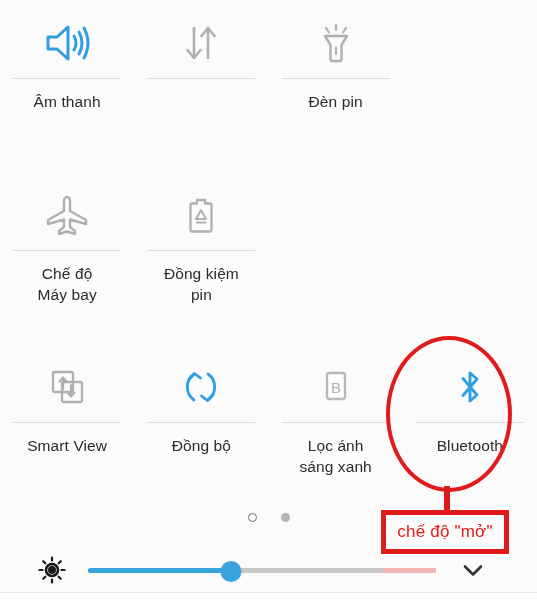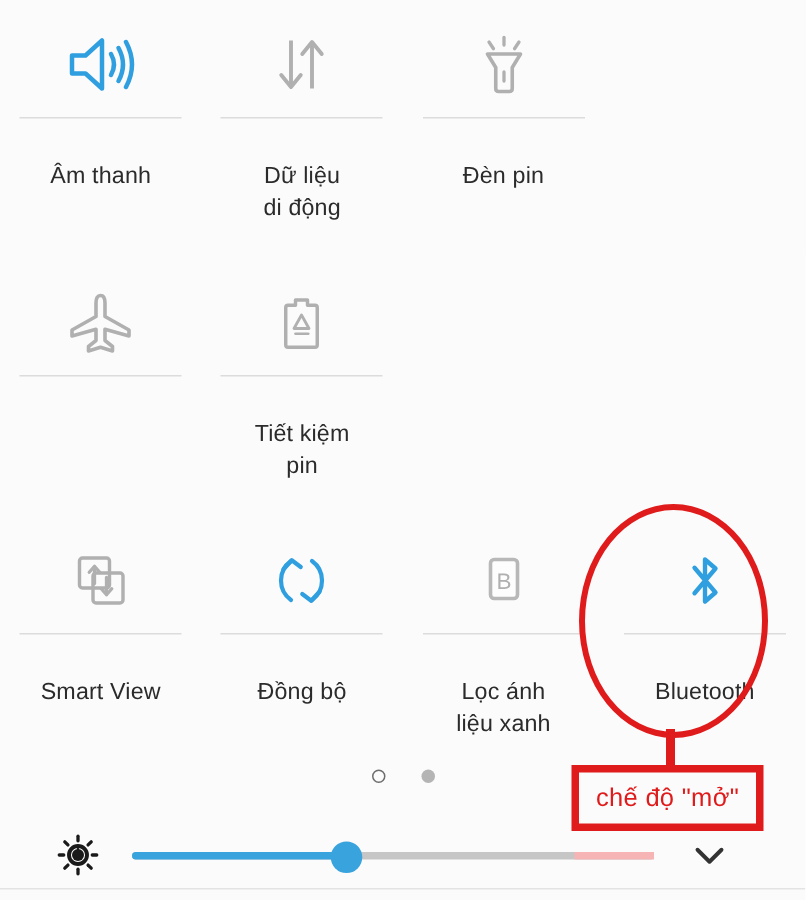--- a/index.html
+++ b/index.html
@@ -51,21 +51,21 @@
     align-items: center;
     justify-content: center;
   }
   .qs-divider {
     width: 108px;
     height: 1px;
     background: #dcdcdc;
     margin-top: 4px;
   }
   .qs-label {
-    margin-top: 28px;
+    margin-top: 12px;
     font-size: 15.5px;
     line-height: 21px;
     color: #2b2b2b;
     text-align: center;
     letter-spacing: 0.1px;
     white-space: pre-line;
   }
 
   
   .dots {
@@ -236,22 +236,20 @@
       <div class="qs-tile">
         <div class="qs-icon">
           <svg width="50" height="44" viewBox="0 0 50 44">
             <path d="M18 6 V36" fill="none" stroke="#b0b0b0" stroke-width="2.6"></path>
             <path d="M11.5 29 L18 37 L24.5 29" fill="none" stroke="#b0b0b0" stroke-width="2.6" stroke-linecap="round" stroke-linejoin="round"></path>
             <path d="M32 38 V8" fill="none" stroke="#b0b0b0" stroke-width="2.6"></path>
             <path d="M25.5 15 L32 7 L38.5 15" fill="none" stroke="#b0b0b0" stroke-width="2.6" stroke-linecap="round" stroke-linejoin="round"></path>
           </svg>
         </div>
         <div class="qs-divider"></div>
-        <div class="qs-label">Dữ liệu
-di động</div>
       </div>
 
       <div class="qs-tile">
         <div class="qs-icon">
           <svg width="50" height="44" viewBox="0 0 50 44">
             <path d="M25 4 V9" stroke="#b0b0b0" stroke-width="2.2" stroke-linecap="round"></path>
             <path d="M15 7 L18 11.5" stroke="#b0b0b0" stroke-width="2.2" stroke-linecap="round"></path>
             <path d="M35 7 L32 11.5" stroke="#b0b0b0" stroke-width="2.2" stroke-linecap="round"></path>
             <path d="M14 15 H36 L30.5 24 V38 Q30.5 40 28.5 40 H21.5 Q19.5 40 19.5 38 V24 Z" fill="none" stroke="#b0b0b0" stroke-width="2.4" stroke-linejoin="round"></path>
             <path d="M25 27 V33" stroke="#b0b0b0" stroke-width="2.2" stroke-linecap="round"></path>
@@ -264,34 +262,36 @@
 
     <div class="qs-row">
 
       <div class="qs-tile">
         <div class="qs-icon">
           <svg width="50" height="44" viewBox="0 0 50 44">
             <path d="M25 4 Q28 4 28 9 V18 L44 27 V31 L28 26.5 V34 L33 38 V41 L25 38.5 L17 41 V38 L22 34 V26.5 L6 31 V27 L22 18 V9 Q22 4 25 4 Z" fill="none" stroke="#b0b0b0" stroke-width="2.4" stroke-linejoin="round"></path>
           </svg>
         </div>
         <div class="qs-divider"></div>
+        <div class="qs-label">Chế độ
+Máy bay</div>
       </div>
 
 
 
       <div class="qs-tile">
         <div class="qs-icon">
           <svg width="50" height="44" viewBox="0 0 50 44">
             <path d="M21 7 H29 V10.5 H34 Q35.5 10.5 35.5 12 V37 Q35.5 38.5 34 38.5 H16 Q14.5 38.5 14.5 37 V12 Q14.5 10.5 16 10.5 H21 Z" fill="none" stroke="#b0b0b0" stroke-width="2.3" stroke-linejoin="round"></path>
             <path d="M25 17 L30 26 H20 Z" fill="none" stroke="#b0b0b0" stroke-width="1.9" stroke-linejoin="round"></path>
             <path d="M21 29.5 H29.5" stroke="#b0b0b0" stroke-width="1.8" stroke-linecap="round"></path>
           </svg>
         </div>
         <div class="qs-divider"></div>
-        <div class="qs-label">Tiết kiệm
+        <div class="qs-label">Đồng kiệm
 pin</div>
       </div>
     </div>
 
     <div class="qs-row row3">
 
       <div class="qs-tile">
         <div class="qs-icon">
           <svg width="50" height="44" viewBox="0 0 50 44">
             <rect x="11" y="7" width="20" height="20" rx="2" fill="none" stroke="#b0b0b0" stroke-width="2.3"></rect>
@@ -321,21 +321,21 @@
 
       <div class="qs-tile">
         <div class="qs-icon">
           <svg width="50" height="44" viewBox="0 0 50 44">
             <rect x="16" y="8" width="18" height="26" rx="2.5" fill="#fdfdfd" stroke="#b8b8b8" stroke-width="2.4"></rect>
             <text x="25" y="27.5" font-family="Liberation Sans, sans-serif" font-size="15" font-weight="400" text-anchor="middle" fill="#b0b0b0">B</text>
           </svg>
         </div>
         <div class="qs-divider"></div>
         <div class="qs-label">Lọc ánh
-liệu xanh</div>
+sáng xanh</div>
       </div>
 
       <div class="qs-tile">
         <div class="qs-icon">
           <svg width="50" height="44" viewBox="0 0 50 44">
             <path d="M18 13.5 L32 30 L25 36 V8 L32 14 L18 30.5" fill="none" stroke="#2f9fe0" stroke-width="2.9" stroke-linecap="round" stroke-linejoin="round"></path>
           </svg>
         </div>
         <div class="qs-divider"></div>
         <div class="qs-label">Bluetooth</div>

